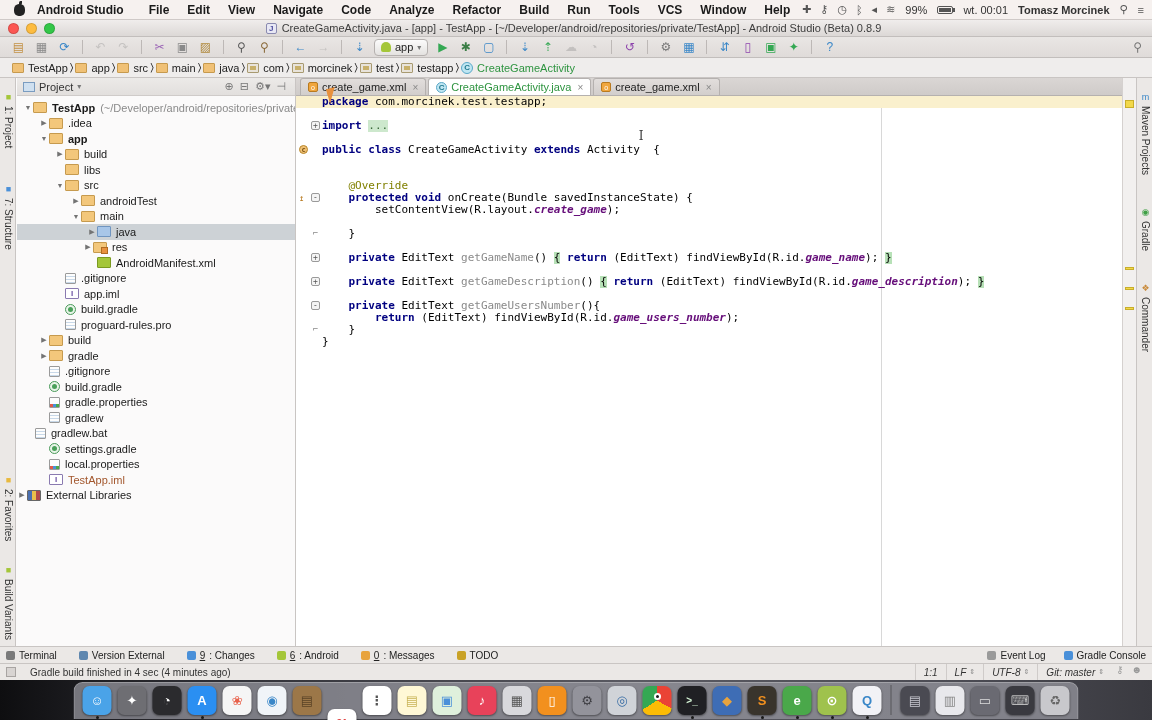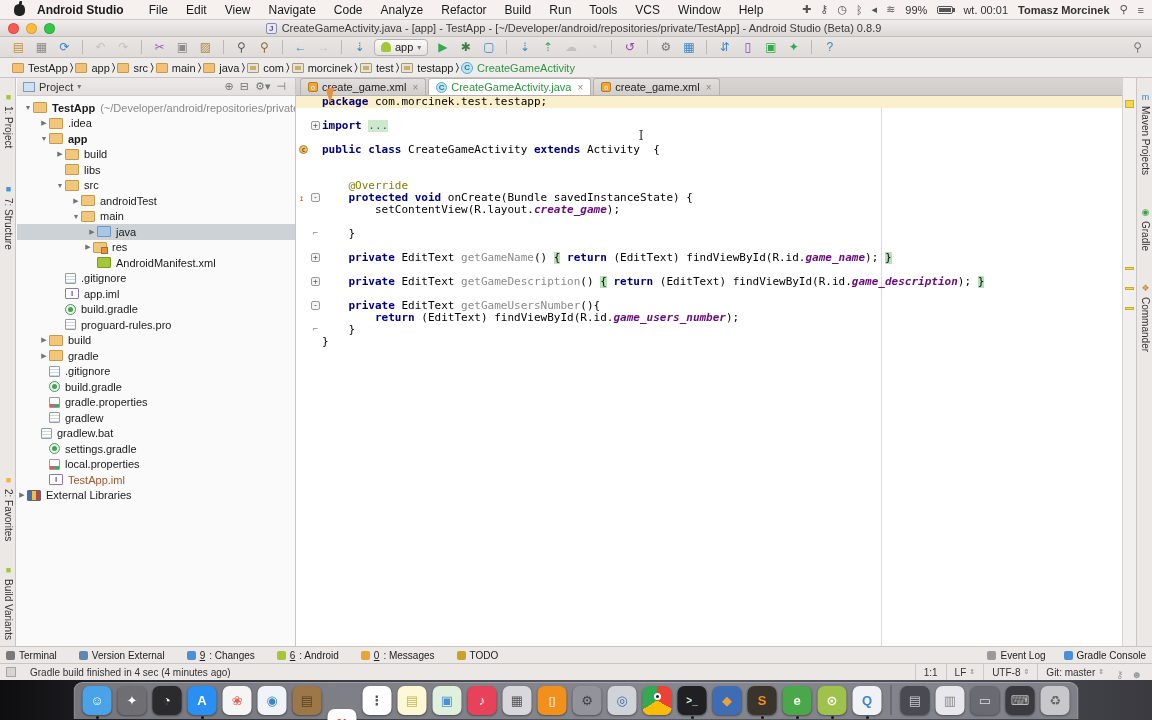--- a/index.html
+++ b/index.html
@@ -140,21 +140,21 @@
     border-top:1px solid #c9c5c3; display:flex; align-items:center; font-size:10px; color:#222; padding:0 6px; }
   .twb { display:flex; align-items:center; gap:4px; margin-right:22px; }
   .twb .ic { width:9px; height:9px; border-radius:2px; }
   .twb u { text-decoration:underline; }
   .twb-right { margin-left:auto; display:flex; gap:18px; }
   .twb-right .twb { margin-right:0; }
 
   .statusbar { position:absolute; top:663px; left:0; width:1152px; height:17px; background:#ebe8e6;
     border-top:1px solid #c9c5c3; display:flex; align-items:center; font-size:10px; color:#333; padding:0 6px; }
   .sb-sq { width:10px; height:10px; background:#d8d4d2; border:1px solid #a8a4a2; margin-right:14px; }
-  .sb-right { margin-left:auto; display:flex; align-items:flex-end; }
+  .sb-right { margin-left:auto; display:flex; align-items:flex-start;font-style:italic; }
   .sb-seg { padding:0 8px; border-left:1px solid #cfcbc9; display:flex; align-items:center; gap:3px; height:16px;}
   .sb-seg .ud { font-size:7px; color:#888; }
   .sb-ic { color:#9a9a9a; font-size:10px; padding:0 4px; }
 
   
   .desktop { position:absolute; top:680px; left:0; width:1152px; height:40px;
     background:linear-gradient(90deg,#0e0e10 0%,#2a2a30 15%,#5a5a62 55%,#4a4a52 85%,#3a3a40 100%); }
   .dock { position:absolute; left:50%; transform:translateX(-50%); bottom:1px; height:37px;
     background:rgba(150,150,158,.75); border:1px solid rgba(255,255,255,.25); border-bottom:none;
     border-radius:9px 9px 0 0; display:flex; align-items:center; padding:2px 8px 4px; gap:6px; }
@@ -171,21 +171,21 @@
     border-top:6px solid #e8913e; transform:rotate(-15deg); z-index:30;}
 </style>
 </head>
 <body>
 
 <div id="screen">
 
   <div class="menubar">
     <span class="apple"></span>
     <span class="appname">Android Studio</span>
-    <span id="mb-items" style="display:flex;">
+    <span id="mb-items" style="display:flex;font-weight:bold;">
         <span class="mitem">File</span>
         <span class="mitem">Edit</span>
         <span class="mitem">View</span>
         <span class="mitem">Navigate</span>
         <span class="mitem">Code</span>
         <span class="mitem">Analyze</span>
         <span class="mitem">Refactor</span>
         <span class="mitem">Build</span>
         <span class="mitem">Run</span>
         <span class="mitem">Tools</span>
@@ -463,21 +463,21 @@
           <div class="trow" style="padding-left: 22px;">
             <span class="arrow"></span>
             <span class="ti ti-props"></span>
             <span>gradle.properties</span>
           </div>
           <div class="trow" style="padding-left: 22px;">
             <span class="arrow"></span>
             <span class="ti ti-file"></span>
             <span>gradlew</span>
           </div>
-          <div class="trow" style="padding-left: 14px;">
+          <div class="trow" style="padding-left: 8px;">
             <span class="arrow"></span>
             <span class="ti ti-file"></span>
             <span>gradlew.bat</span>
           </div>
           <div class="trow" style="padding-left: 22px;">
             <span class="arrow"></span>
             <span class="ti ti-gradle"></span>
             <span>settings.gradle</span>
           </div>
           <div class="trow" style="padding-left: 22px;">

